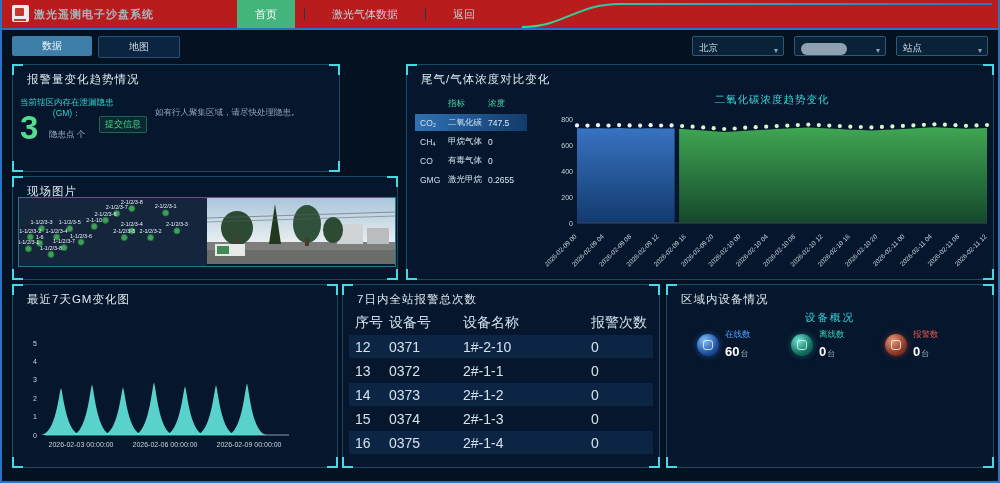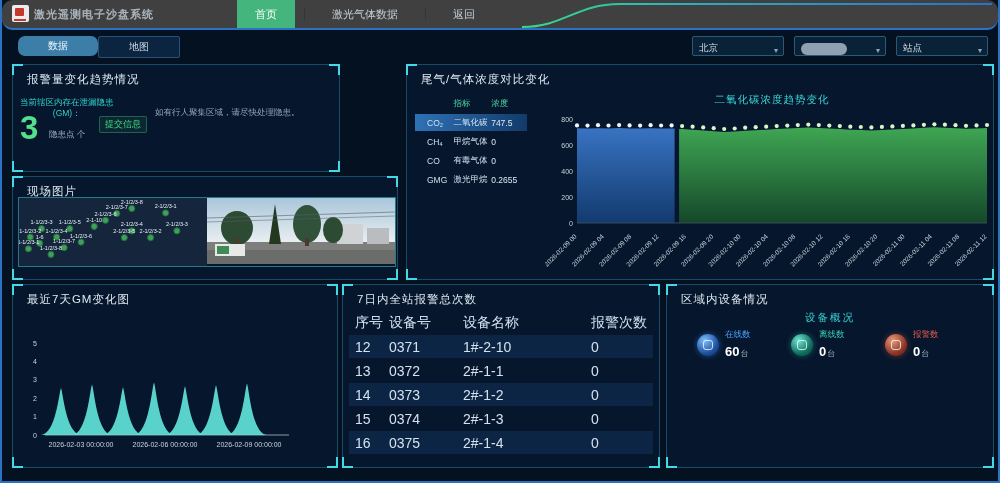--- a/index.html
+++ b/index.html
@@ -1,19 +1,19 @@
 <!DOCTYPE html>
 <html><head>
 <meta charset="utf-8">
 <style>
   html,body{margin:0;padding:0;background:#020810;font-family:"Liberation Sans",sans-serif;}
   .frame{position:relative;width:1000px;height:483px;background:#041120;overflow:hidden;
          border:2px solid #2b72c4;border-top:none;box-sizing:border-box;}
   
-  .topbar{position:absolute;top:0;left:0;right:0;height:28px;background:#404040;border-bottom:2px solid #2b72c4;border-radius:11px;}
+  .topbar{position:absolute;top:0;left:0;right:0;height:28px;background:#b91c1c;border-bottom:2px solid #2b72c4;}
   .logo{position:absolute;left:10px;top:5px;width:17px;height:17px;background:#ececec;border-radius:2px;}
   .logo i{position:absolute;left:3px;top:3px;width:9px;height:8px;background:#c4392e;border-radius:1px;}
   .logo b{position:absolute;left:2px;bottom:1px;width:12px;height:2px;background:#c4392e;}
   .app-title{position:absolute;left:32px;top:7px;font-size:11px;font-weight:bold;color:#a9b4bd;letter-spacing:1px;}
   .hdr-curve{position:absolute;left:520px;top:0;}
   .tabs{position:absolute;left:235px;top:0;height:28px;display:flex;align-items:stretch;}
   .tab{height:28px;line-height:28px;padding:0 18px;font-size:11px;color:#c3ced7;cursor:pointer;}
   .tab.active{background:#43b57d;color:#ffffff;}
   .tab-divider{width:1px;height:12px;background:#2b3844;align-self:center;margin:0 9px;}
   
@@ -46,21 +46,21 @@
        border:1px solid rgba(69,216,135,.35);padding:1px 5px;border-radius:2px;}
   .note{position:absolute;left:142px;top:42px;font-size:8.5px;color:#93a8ba;}
   
   .photo-row{position:absolute;left:5px;top:20px;width:376px;height:68px;display:flex;
              border:1px solid rgba(70,200,215,.55);}
   .map-box{width:188px;height:100%;background:#15253b;position:relative;}
   .photo-box{width:188px;height:100%;position:relative;overflow:hidden;}
   
   .g-table{position:absolute;left:8px;top:30px;width:112px;}
   .g-row{display:flex;height:17px;align-items:center;font-size:8.5px;margin-bottom:2px;}
-  .g-c0{width:28px;padding-left:12px;color:#cfe0ee;}
+  .g-c0{width:28px;padding-left:5px;color:#cfe0ee;}
   .g-c1{width:40px;color:#cfe0ee;}
   .g-c2{width:38px;color:#dceaf4;}
   .g-hd{color:#49d6a6;}
   .g-row.hl{background:linear-gradient(90deg,#2f71b5,#123b6a);}
   .chart-title{position:absolute;left:150px;top:28px;width:430px;text-align:center;
                font-size:10.5px;color:#38d6d8;letter-spacing:1px;}
   .a-table{position:absolute;left:0;top:26px;width:100%;}
   .a-row{display:flex;height:23px;align-items:center;font-size:14px;color:#d4e2ee;margin:0 6px 1px 6px;}
   .a-row.a-head{color:#cfe0ee;}
   .a-row.stripe{background:rgba(19,48,86,.6);}
@@ -108,21 +108,21 @@
     <div class="tabs">
         <div class="tab active">首页</div>
         <span class="tab-divider"></span>
         <div class="tab">激光气体数据</div>
         <span class="tab-divider"></span>
         <div class="tab">返回</div>
       </div>
   </div>
 
   <div>
-      <div class="tbtn active" style="left: 16px; border-radius: 7px;">数据</div>
+      <div class="tbtn active" style="left: 10px;">数据</div>
       <div class="tbtn plain" style="left: 96px;">地图</div>
     </div>
   <div class="selects">
       <div class="select">
         <span class="sel-val">北京</span>
         <span class="chev">▾</span>
       </div>
       <div class="select">
         <span class="pill"></span>
         <span class="chev">▾</span>

